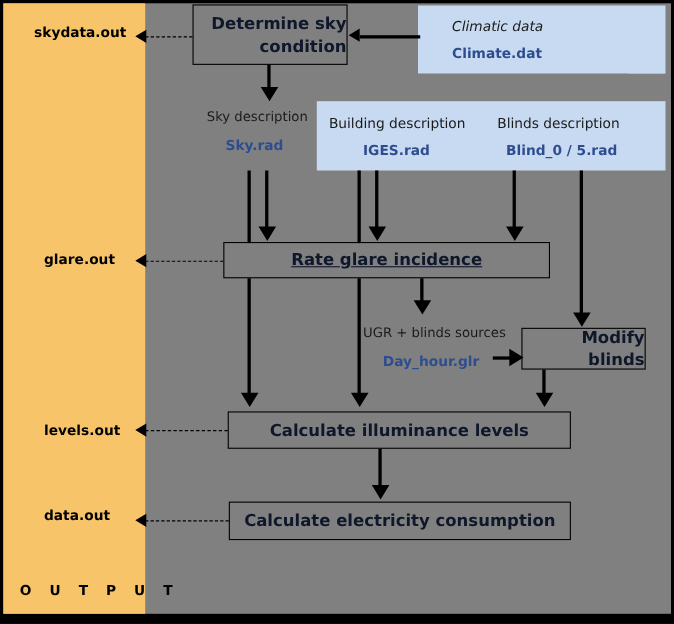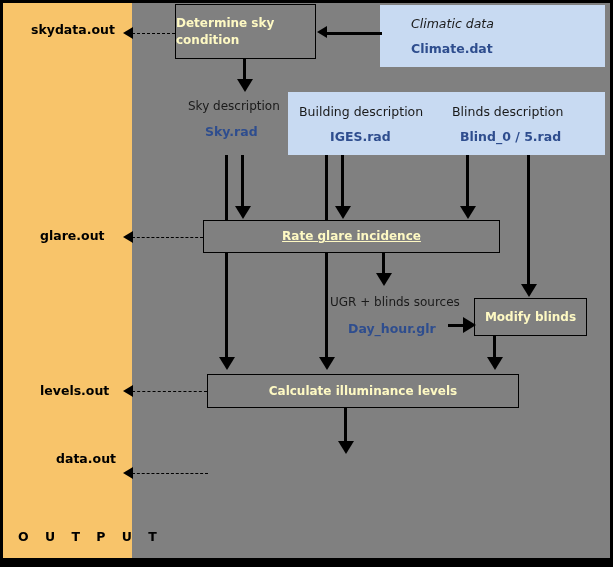--- a/index.html
+++ b/index.html
@@ -21,24 +21,24 @@
     background:#f8c46a;
   }
 
   
   .pbox{
     position:absolute;
     background:#808080;
     border:1px solid #000;
     box-sizing:border-box;
     display:flex;align-items:center;justify-content:center;
-    text-align:left;
-    font-weight:bold;
-    font-size:12px;
-    color:#fef9c3;
+    text-align:right;
+    font-weight:bold;
+    font-size:15px;
+    color:#0f172a;
     line-height:1.35;
   }
 
   
   .dbox{
     position:absolute;
     background:#c8daf2;
     box-sizing:border-box;
   }
   .dlabel{
@@ -133,31 +133,32 @@
   <div class="dfile" style="left:460px;top:129px;">Blind_0 / 5.rad</div>
 
   <div class="pbox" style="left:175px;top:4px;width:141px;height:55px;">Determine sky condition</div>
 
   <div class="pbox" style="left:203px;top:220px;width:297px;height:33px;text-decoration:underline;">Rate glare incidence</div>
 
   <div class="pbox" style="left:474px;top:298px;width:113px;height:38px;">Modify blinds</div>
 
   <div class="pbox" style="left:207px;top:374px;width:312px;height:34px;">Calculate illuminance levels</div>
 
+  <div class="pbox" style="left:208px;top:456px;width:311px;height:35px;">Calculate electricity consumption</div>
 
   <div class="caption" style="left:188px;top:99px;">Sky description</div>
   <div class="dfile" style="left:205px;top:124px;">Sky.rad</div>
 
   <div class="caption" style="left:330px;top:295px;">UGR + blinds sources</div>
   <div class="dfile" style="left:348px;top:321px;">Day_hour.glr</div>
 
   <div class="olabel" style="left:31px;top:22px;">skydata.out</div>
   <div class="olabel" style="left:40px;top:228px;">glare.out</div>
   <div class="olabel" style="left:40px;top:383px;">levels.out</div>
-  <div class="olabel" style="left:40px;top:451px;margin-left:16px;">data.out</div>
+  <div class="olabel" style="left:40px;top:461px;">data.out</div>
   <div class="output-word" style="left:18px;top:529px;">O U T P U T</div>
 
   <div class="hline" style="left:327px;top:32px;width:55px;"></div>
   <div class="arrowleft" style="left:317px;top:26px;"></div>
 
   <div class="vline" style="left:243px;top:59px;height:24px;"></div>
   <div class="arrowdown" style="left:236.5px;top:79px;"></div>
 
   <div class="dashline" style="left:132px;top:33px;width:43px;"></div>
   <div class="arrowleft" style="left:123px;top:27px;"></div>

